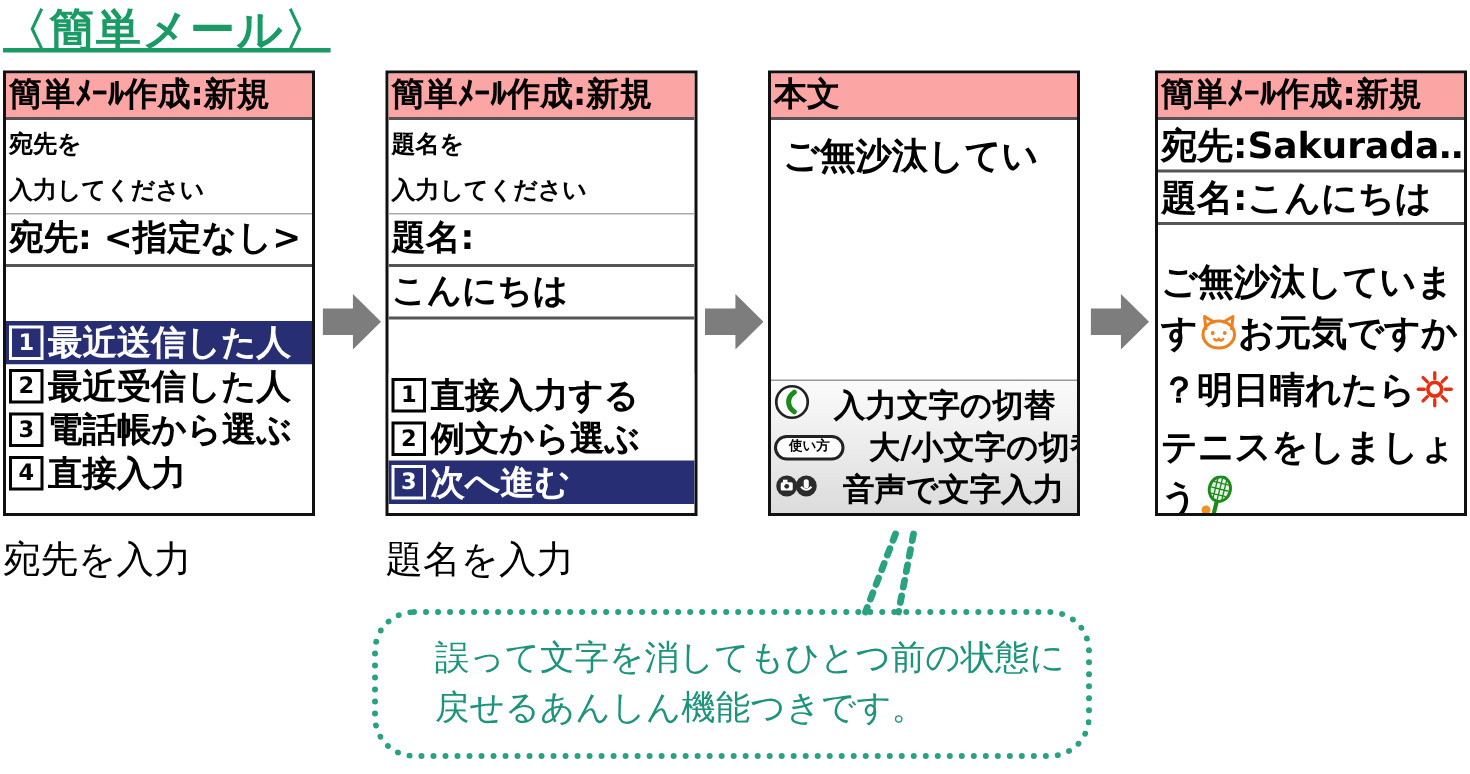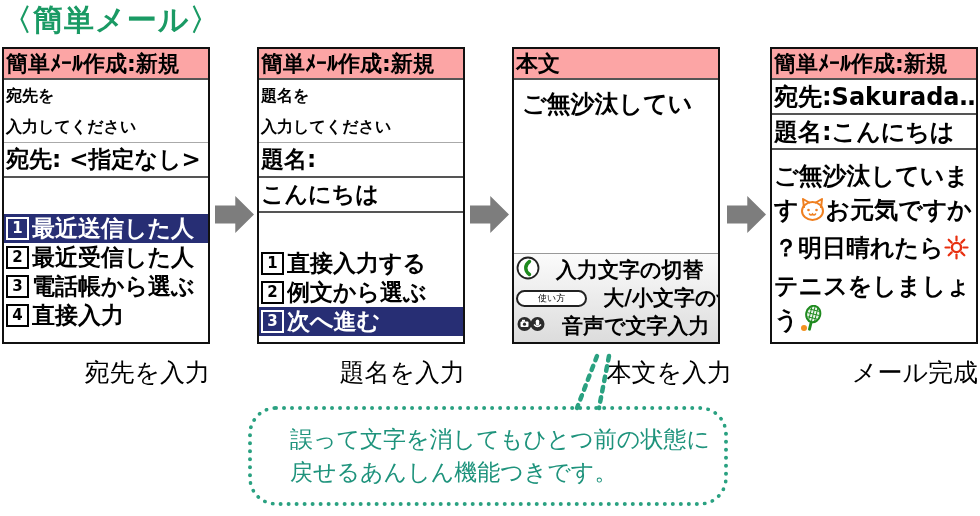--- a/index.html
+++ b/index.html
@@ -1,20 +1,20 @@
 <!DOCTYPE html>
 <html><head>
 <meta charset="utf-8">
 <style>
   html,body{margin:0;padding:0;background:#fff;}
   .canvas{position:relative;width:980px;height:516px;background:#fff;overflow:hidden;
           font-family:"DejaVu Sans","Liberation Sans",sans-serif;}
 
   .page-title{position:absolute;left:2px;top:0px;font-size:30px;font-weight:bold;
-              color:#1a9a64;letter-spacing:1px;}
+              color:#1a9a64;letter-spacing:1px;text-decoration:underline;}
 
   
   .screen{position:absolute;top:47px;width:208px;height:297px;border:2px solid #111;
           background:#fff;box-sizing:border-box;font-weight:bold;color:#000;overflow:hidden;}
   .s1{left:2px;} .s2{left:257px;} .s3{left:512px;} .s4{left:770px;}
 
   .scr-header{background:#fca5a5;border-bottom:2px solid #555;font-size:22px;
               padding:2px 2px 1px 2px;white-space:nowrap;line-height:26px;}
   .prompt{font-size:16px;line-height:30px;padding:1px 20px 0 2px;white-space:nowrap;}
   .field-row{font-size:23px;line-height:29px;padding:2px 2px;border-bottom:2px solid #555;
@@ -33,36 +33,36 @@
   
   .s3-body{font-size:24px;line-height:36px;padding:6px 2px 0 8px;}
   .cursor{display:inline-block;width:3px;height:32px;background:#000;vertical-align:middle;
           position:relative;margin-left:1px;}
   .cursor::before{content:"";position:absolute;left:-9px;top:7px;border-top:7px solid transparent;
                   border-bottom:7px solid transparent;border-right:9px solid #272e74;}
   .hint-area{position:absolute;left:0;right:0;bottom:0;background:linear-gradient(#fbfbfb,#dcdcdc);
              border-top:1px solid #999;padding:2px 0 2px 2px;}
   .hint-row{display:flex;align-items:center;height:28px;font-size:21px;gap:16px;white-space:nowrap;}
   .key-oval{display:inline-block;border:2px solid #222;border-radius:10px;background:#fff;
-            font-size:9px;line-height:11px;padding:1px 20px;font-weight:normal;flex:0 0 auto;}
+            font-size:9px;line-height:11px;padding:1px 8px;font-weight:bold;flex:0 0 auto;}
 
   
   .s4-field{font-size:24px;line-height:30px;padding:2px 2px 1px 2px;border-bottom:2px solid #555;
             white-space:nowrap;}
-  .s4-body{font-size:24px;line-height:34px;padding:9px 1px 0 2px;word-break:break-all;
+  .s4-body{font-size:24px;line-height:34px;padding:21px 1px 0 2px;word-break:break-all;
            line-break:anywhere;}
 
   .emoji{display:inline-block;vertical-align:-4px;}
 
   
   .step-arrow{position:absolute;top:196px;width:39px;height:37px;background:#7d7d7d;
               clip-path:polygon(0 26%,52% 26%,52% 0,100% 50%,52% 100%,52% 74%,0 74%);}
   .a1{left:215px;} .a2{left:470px;} .a3{left:727px;}
 
-  .caption{position:absolute;top:356px;width:208px;text-align:right;font-size:25px;color:#000;}
+  .caption{position:absolute;top:356px;width:208px;text-align:left;font-size:25px;color:#000;}
   .c1{left:2px;} .c2{left:257px;font-family:Liberation Serif, serif;} .c3{left:524px;} .c4{left:770px;}
 
   
   .bubble{position:absolute;left:248px;top:406px;width:480px;height:100px;box-sizing:border-box;
           border:4px dotted #2aa181;border-radius:28px;background:#fff;
           padding:13px 0 0 38px;font-size:23px;line-height:33px;color:#1e937c;}
   .tail{position:absolute;left:560px;top:352px;pointer-events:none;}
 </style>
 </head>
 <body>
@@ -184,22 +184,20 @@
             <circle cx="5" cy="23" r="3" fill="#f29120"></circle>
           </svg></span></div>
   </div>
 
   <div class="step-arrow a1"></div>
   <div class="step-arrow a2"></div>
   <div class="step-arrow a3"></div>
 
   <div class="caption c1">宛先を入力</div>
   <div class="caption c2">題名を入力</div>
-  <div class="caption c3">本文を入力</div>
-  <div class="caption c4">メール完成</div>
 
   <div class="bubble">
     <div>誤って文字を消してもひとつ前の状態に</div>
     <div>戻せるあんしん機能つきです。</div>
   </div>
   <svg class="tail" width="80" height="60" viewBox="0 0 80 60">
       <g stroke="#2aa181" stroke-width="4.5" stroke-dasharray="4.5 6" stroke-linecap="round" fill="none">
         <line x1="37" y1="4" x2="17" y2="56"></line>
         <line x1="49" y1="4" x2="39" y2="56"></line>
       </g>

